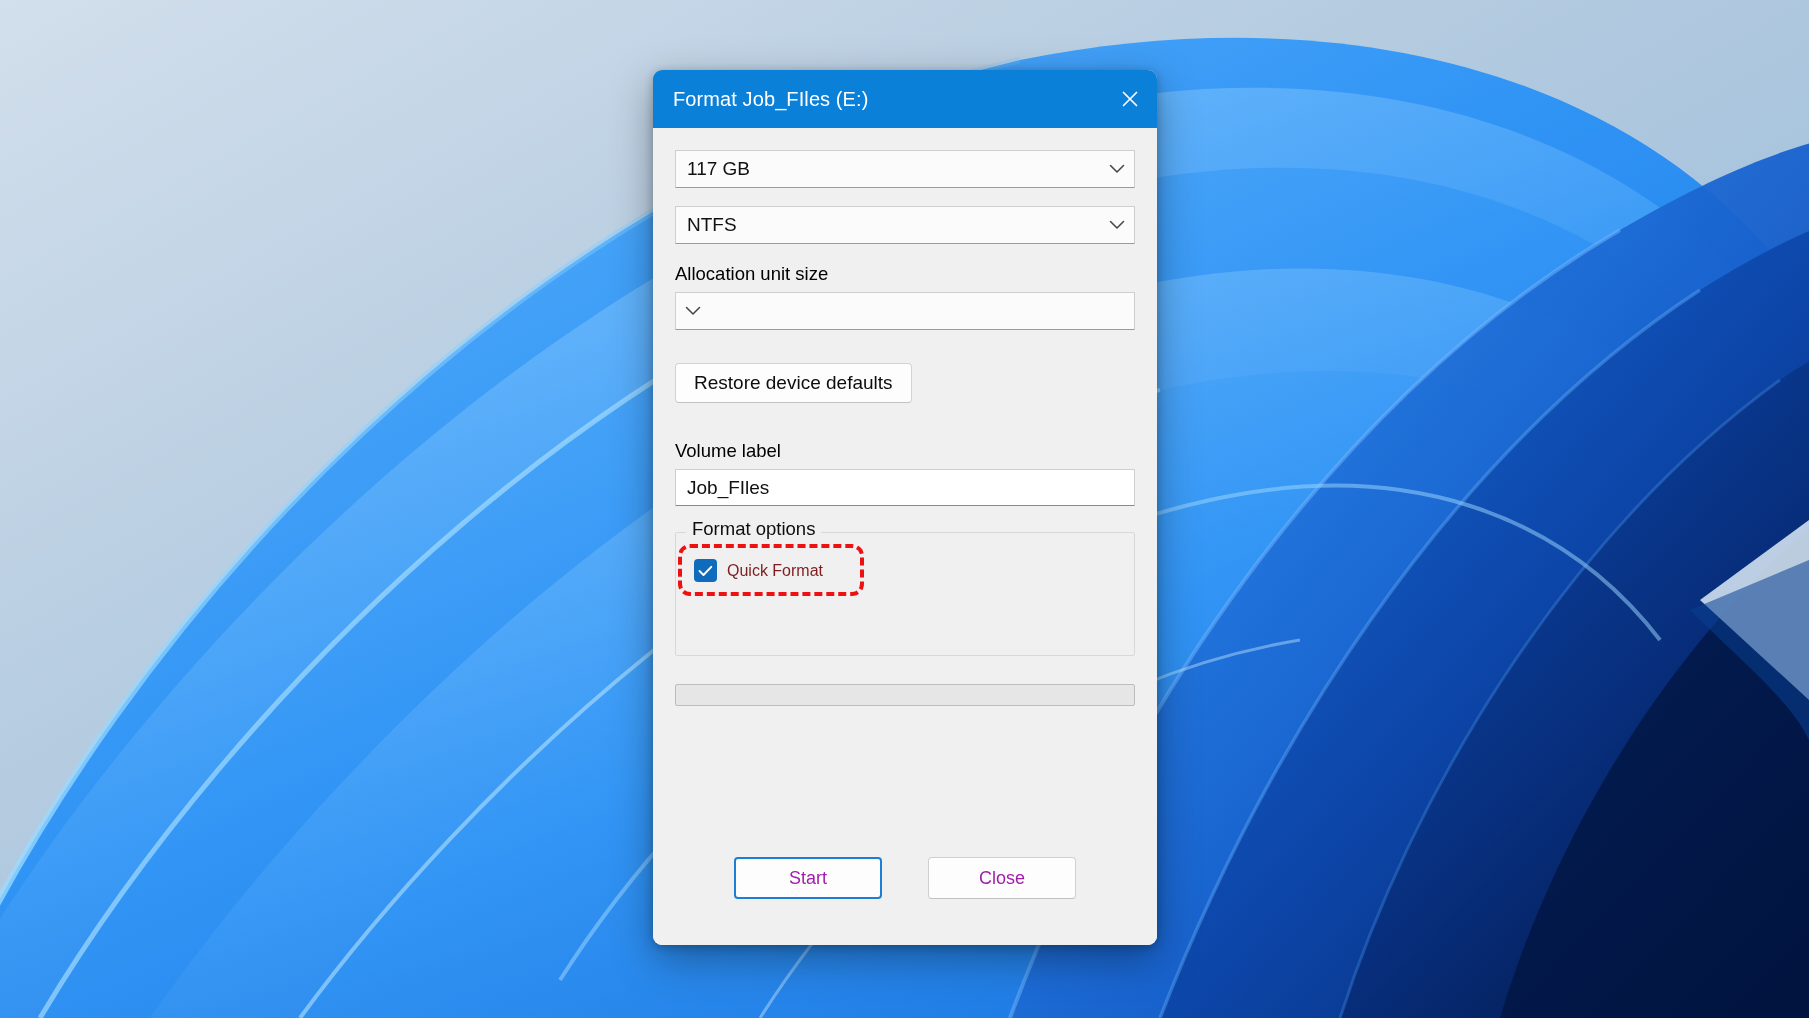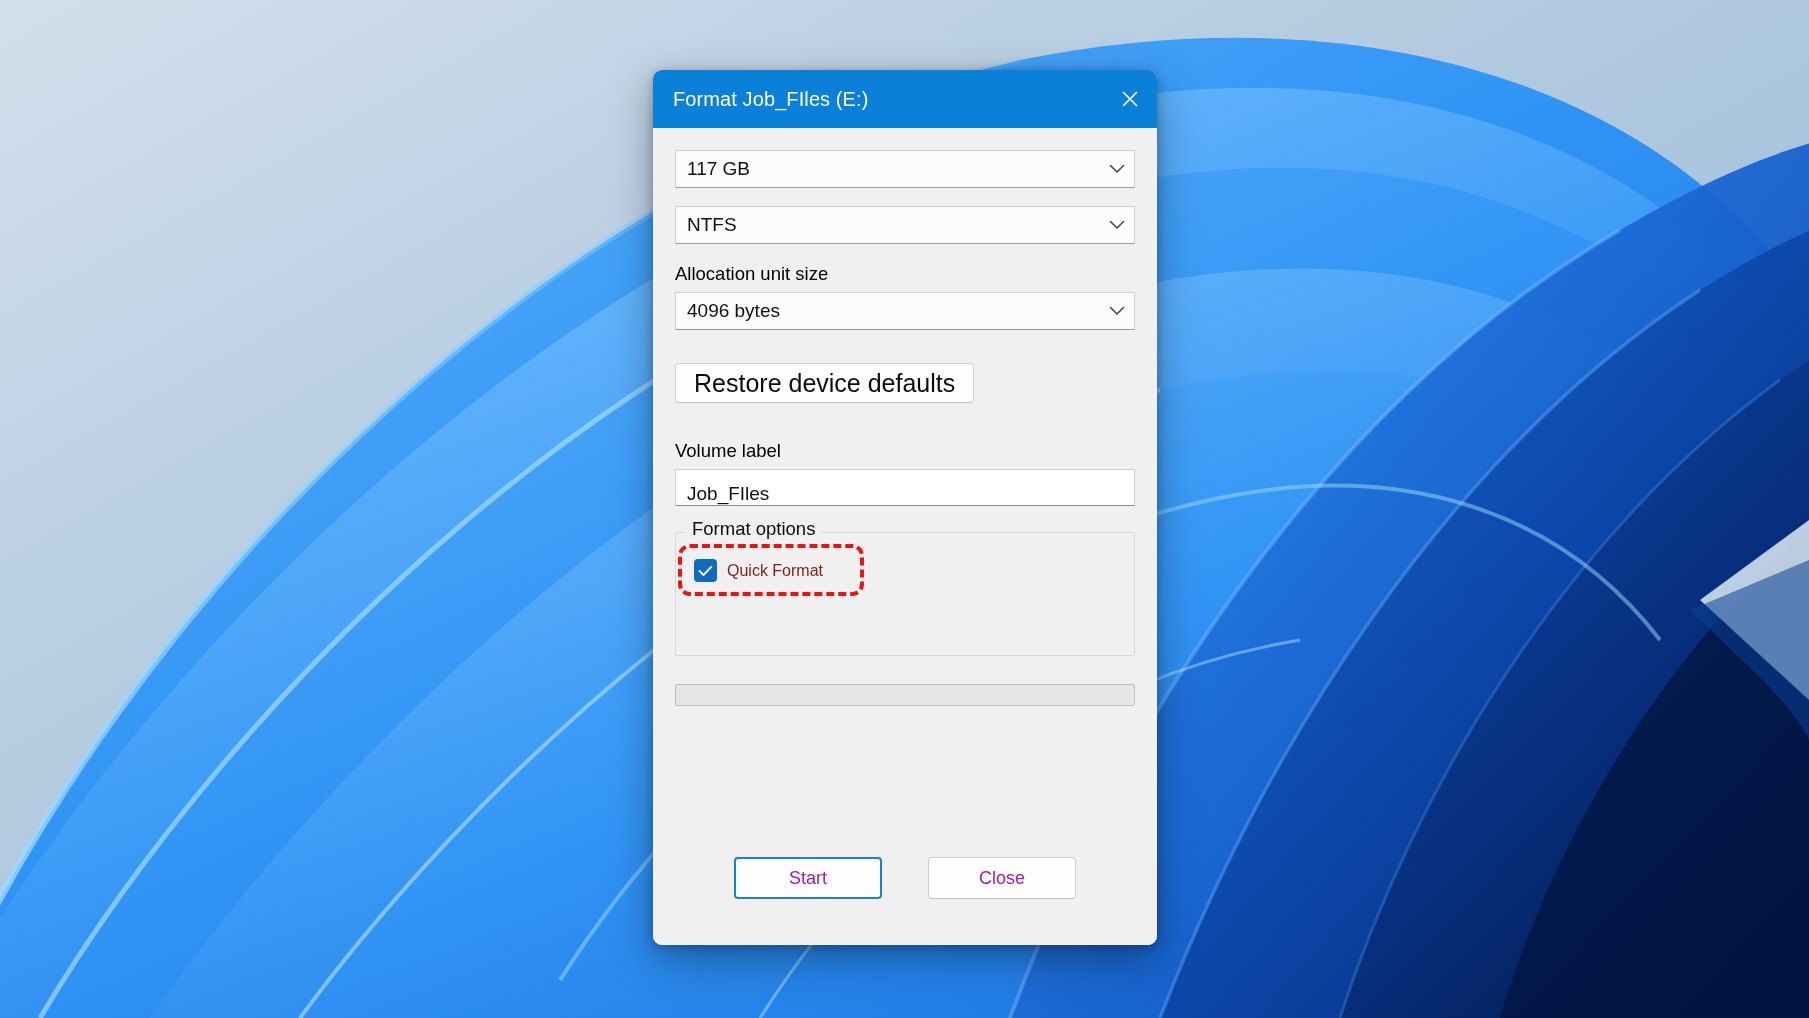--- a/index.html
+++ b/index.html
@@ -108,35 +108,35 @@
   .spacer-18 { height: 18px; }
 
   #restore-defaults-button {
     align-self: flex-start;
     height: 40px;
     padding: 0 18px;
     background: #fdfdfd;
     border: 1px solid #d2d2d2;
     border-bottom-color: #c2c2c2;
     border-radius: 4px;
-    font-size: 25px;
+    font-size: 19px;
     color: #0d0d0d;
     font-family: "Liberation Sans", sans-serif;
     cursor: default;
     box-sizing: border-box;
   }
 
   .textbox {
     height: 37px;
     background: #ffffff;
     border: 1px solid #cfcfcf;
     border-bottom-color: #8a8a8a;
     border-radius: 1px;
     display: flex;
-    align-items: flex-end;
+    align-items: center;
     box-sizing: border-box;
     cursor: text;
   }
   .textbox .tb-value {
     font-size: 19px;
     color: #111;
     padding-left: 11px;
   }
 
   
@@ -338,21 +338,20 @@
           <svg width="16" height="10" viewBox="0 0 16 10">
               <path d="M1.5 1.5 L8 8 L14.5 1.5" fill="none" stroke="#444" stroke-width="1.5" stroke-linecap="round" stroke-linejoin="round"></path>
             </svg>
         </span>
       </div>
 
       <div class="spacer-18"></div>
 
       <div class="field-label">Allocation unit size</div>
       <div class="combo">
-        <span class="combo-value">4096 bytes</span>
         <span class="chev">
           <svg width="16" height="10" viewBox="0 0 16 10">
               <path d="M1.5 1.5 L8 8 L14.5 1.5" fill="none" stroke="#444" stroke-width="1.5" stroke-linecap="round" stroke-linejoin="round"></path>
             </svg>
         </span>
       </div>
 
       <div style="height:33px"></div>
 
       <button id="restore-defaults-button">Restore device defaults</button>

